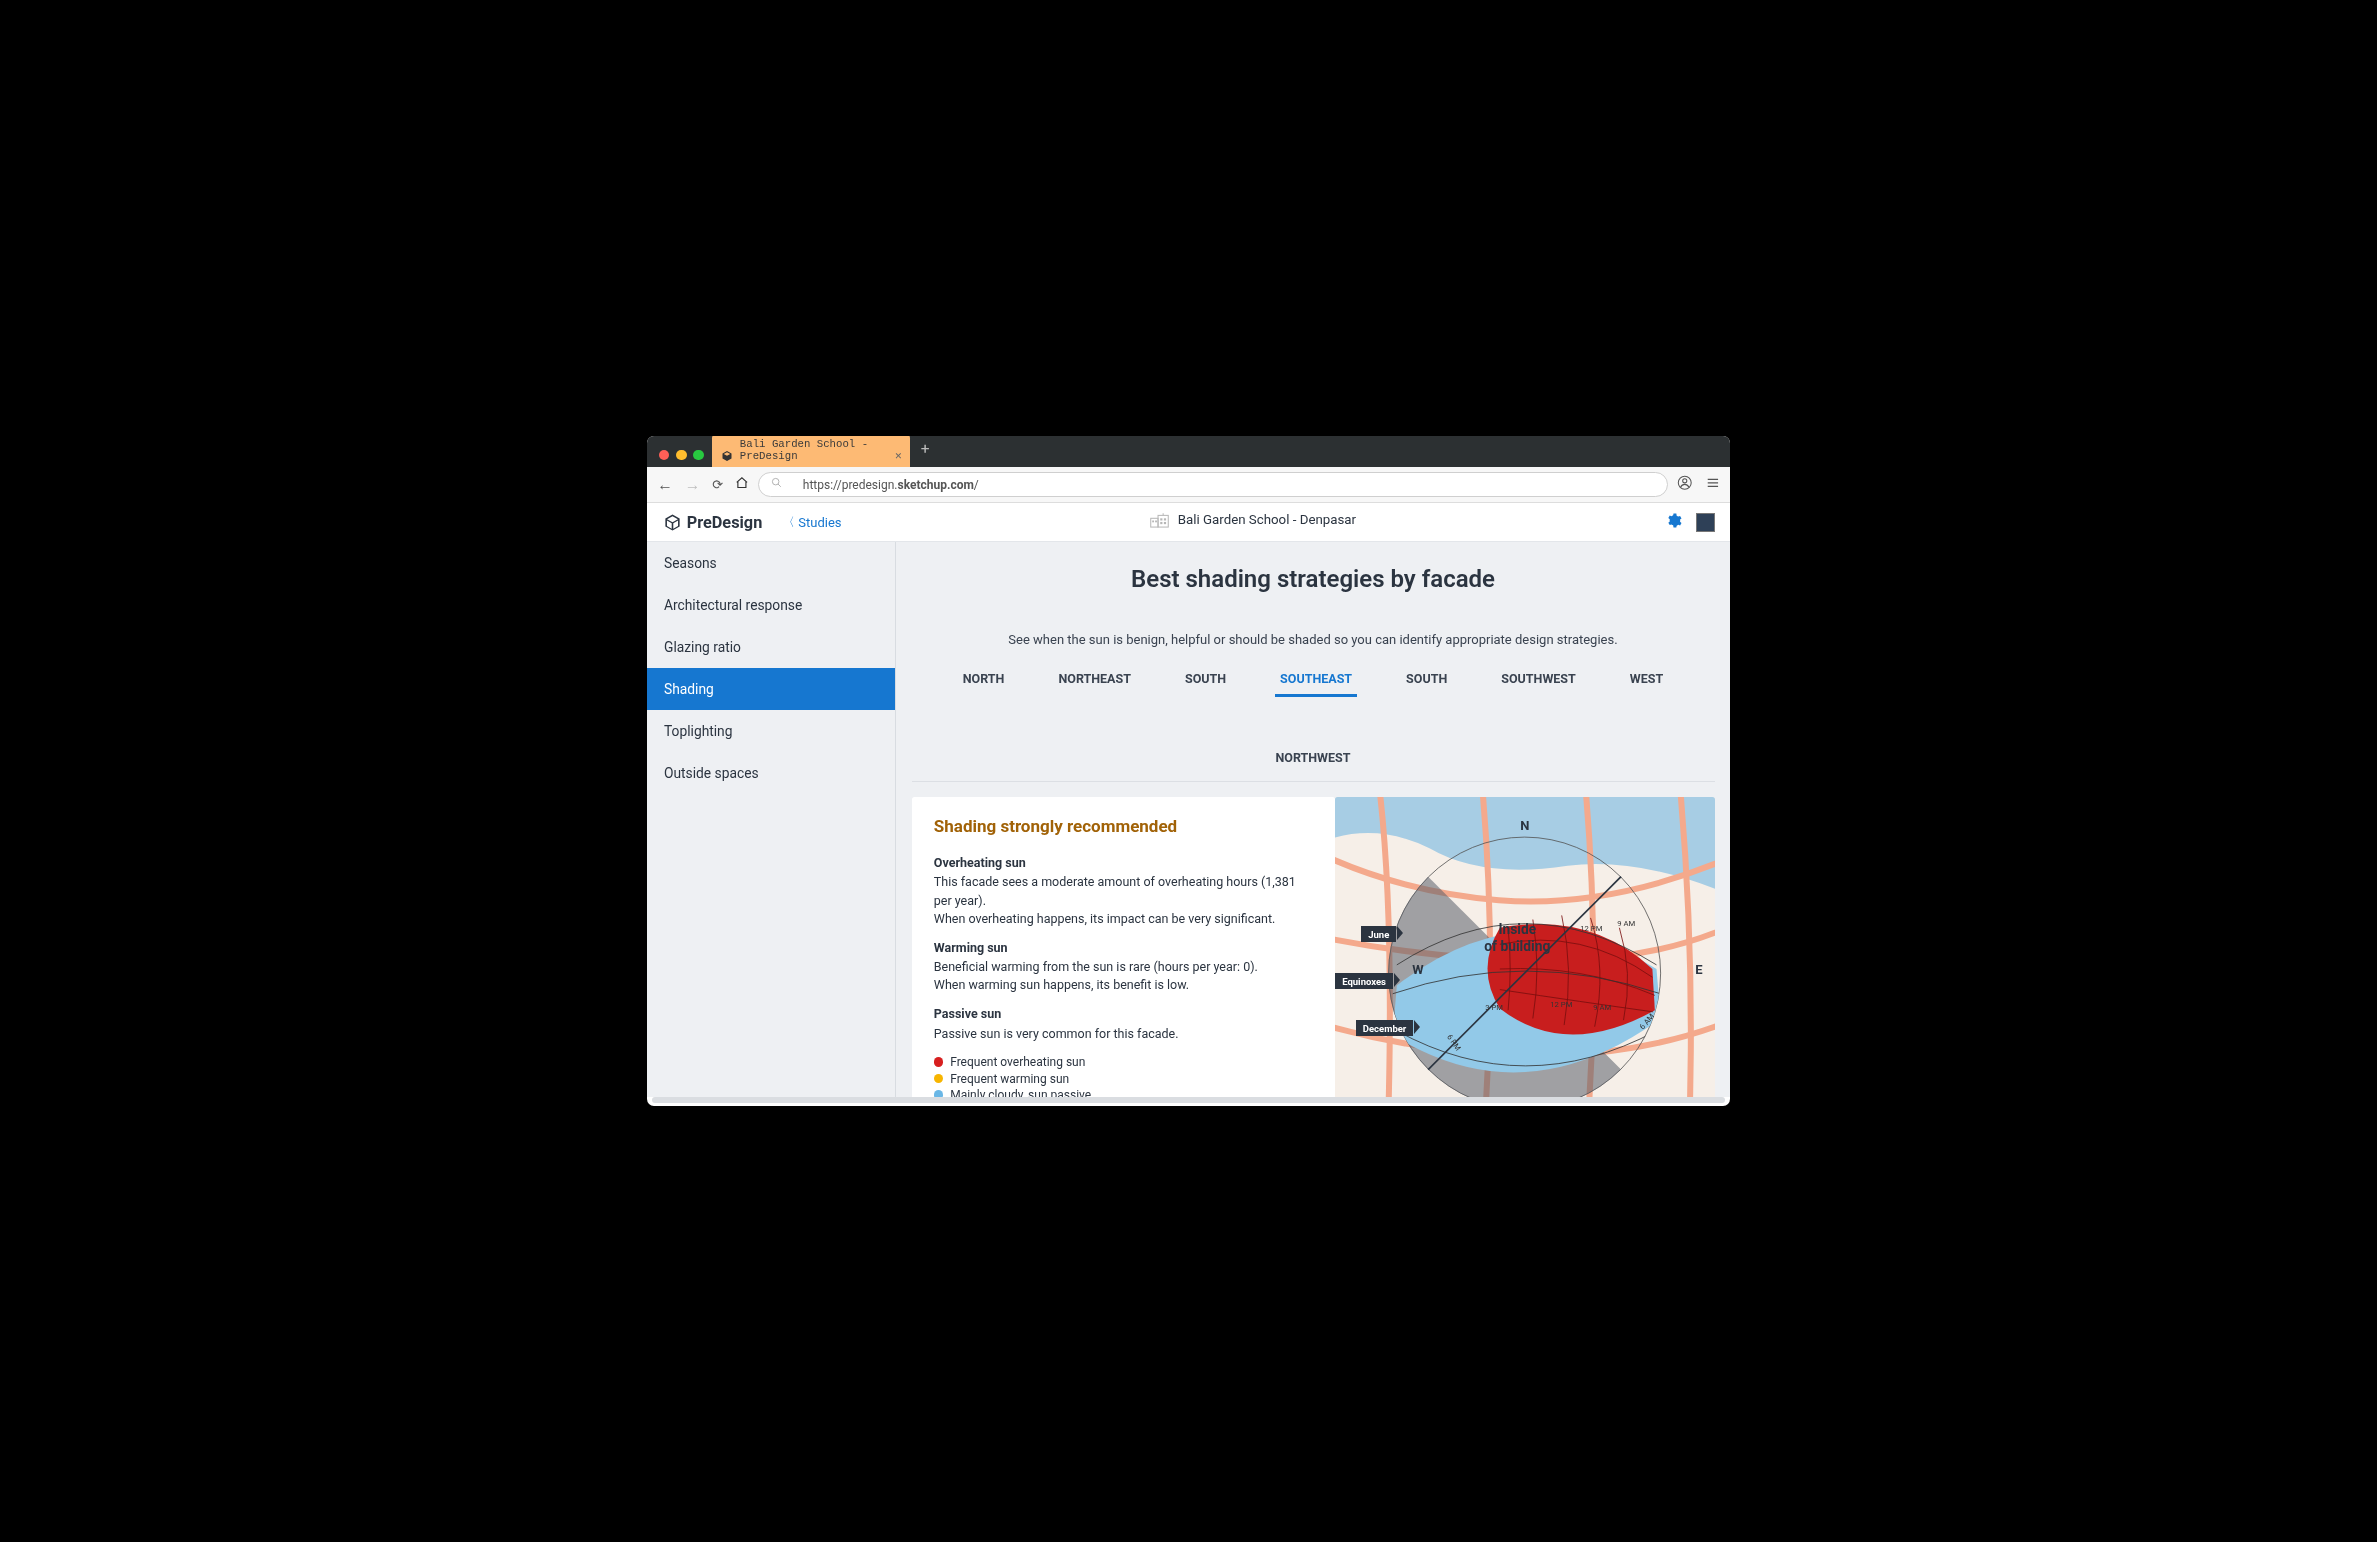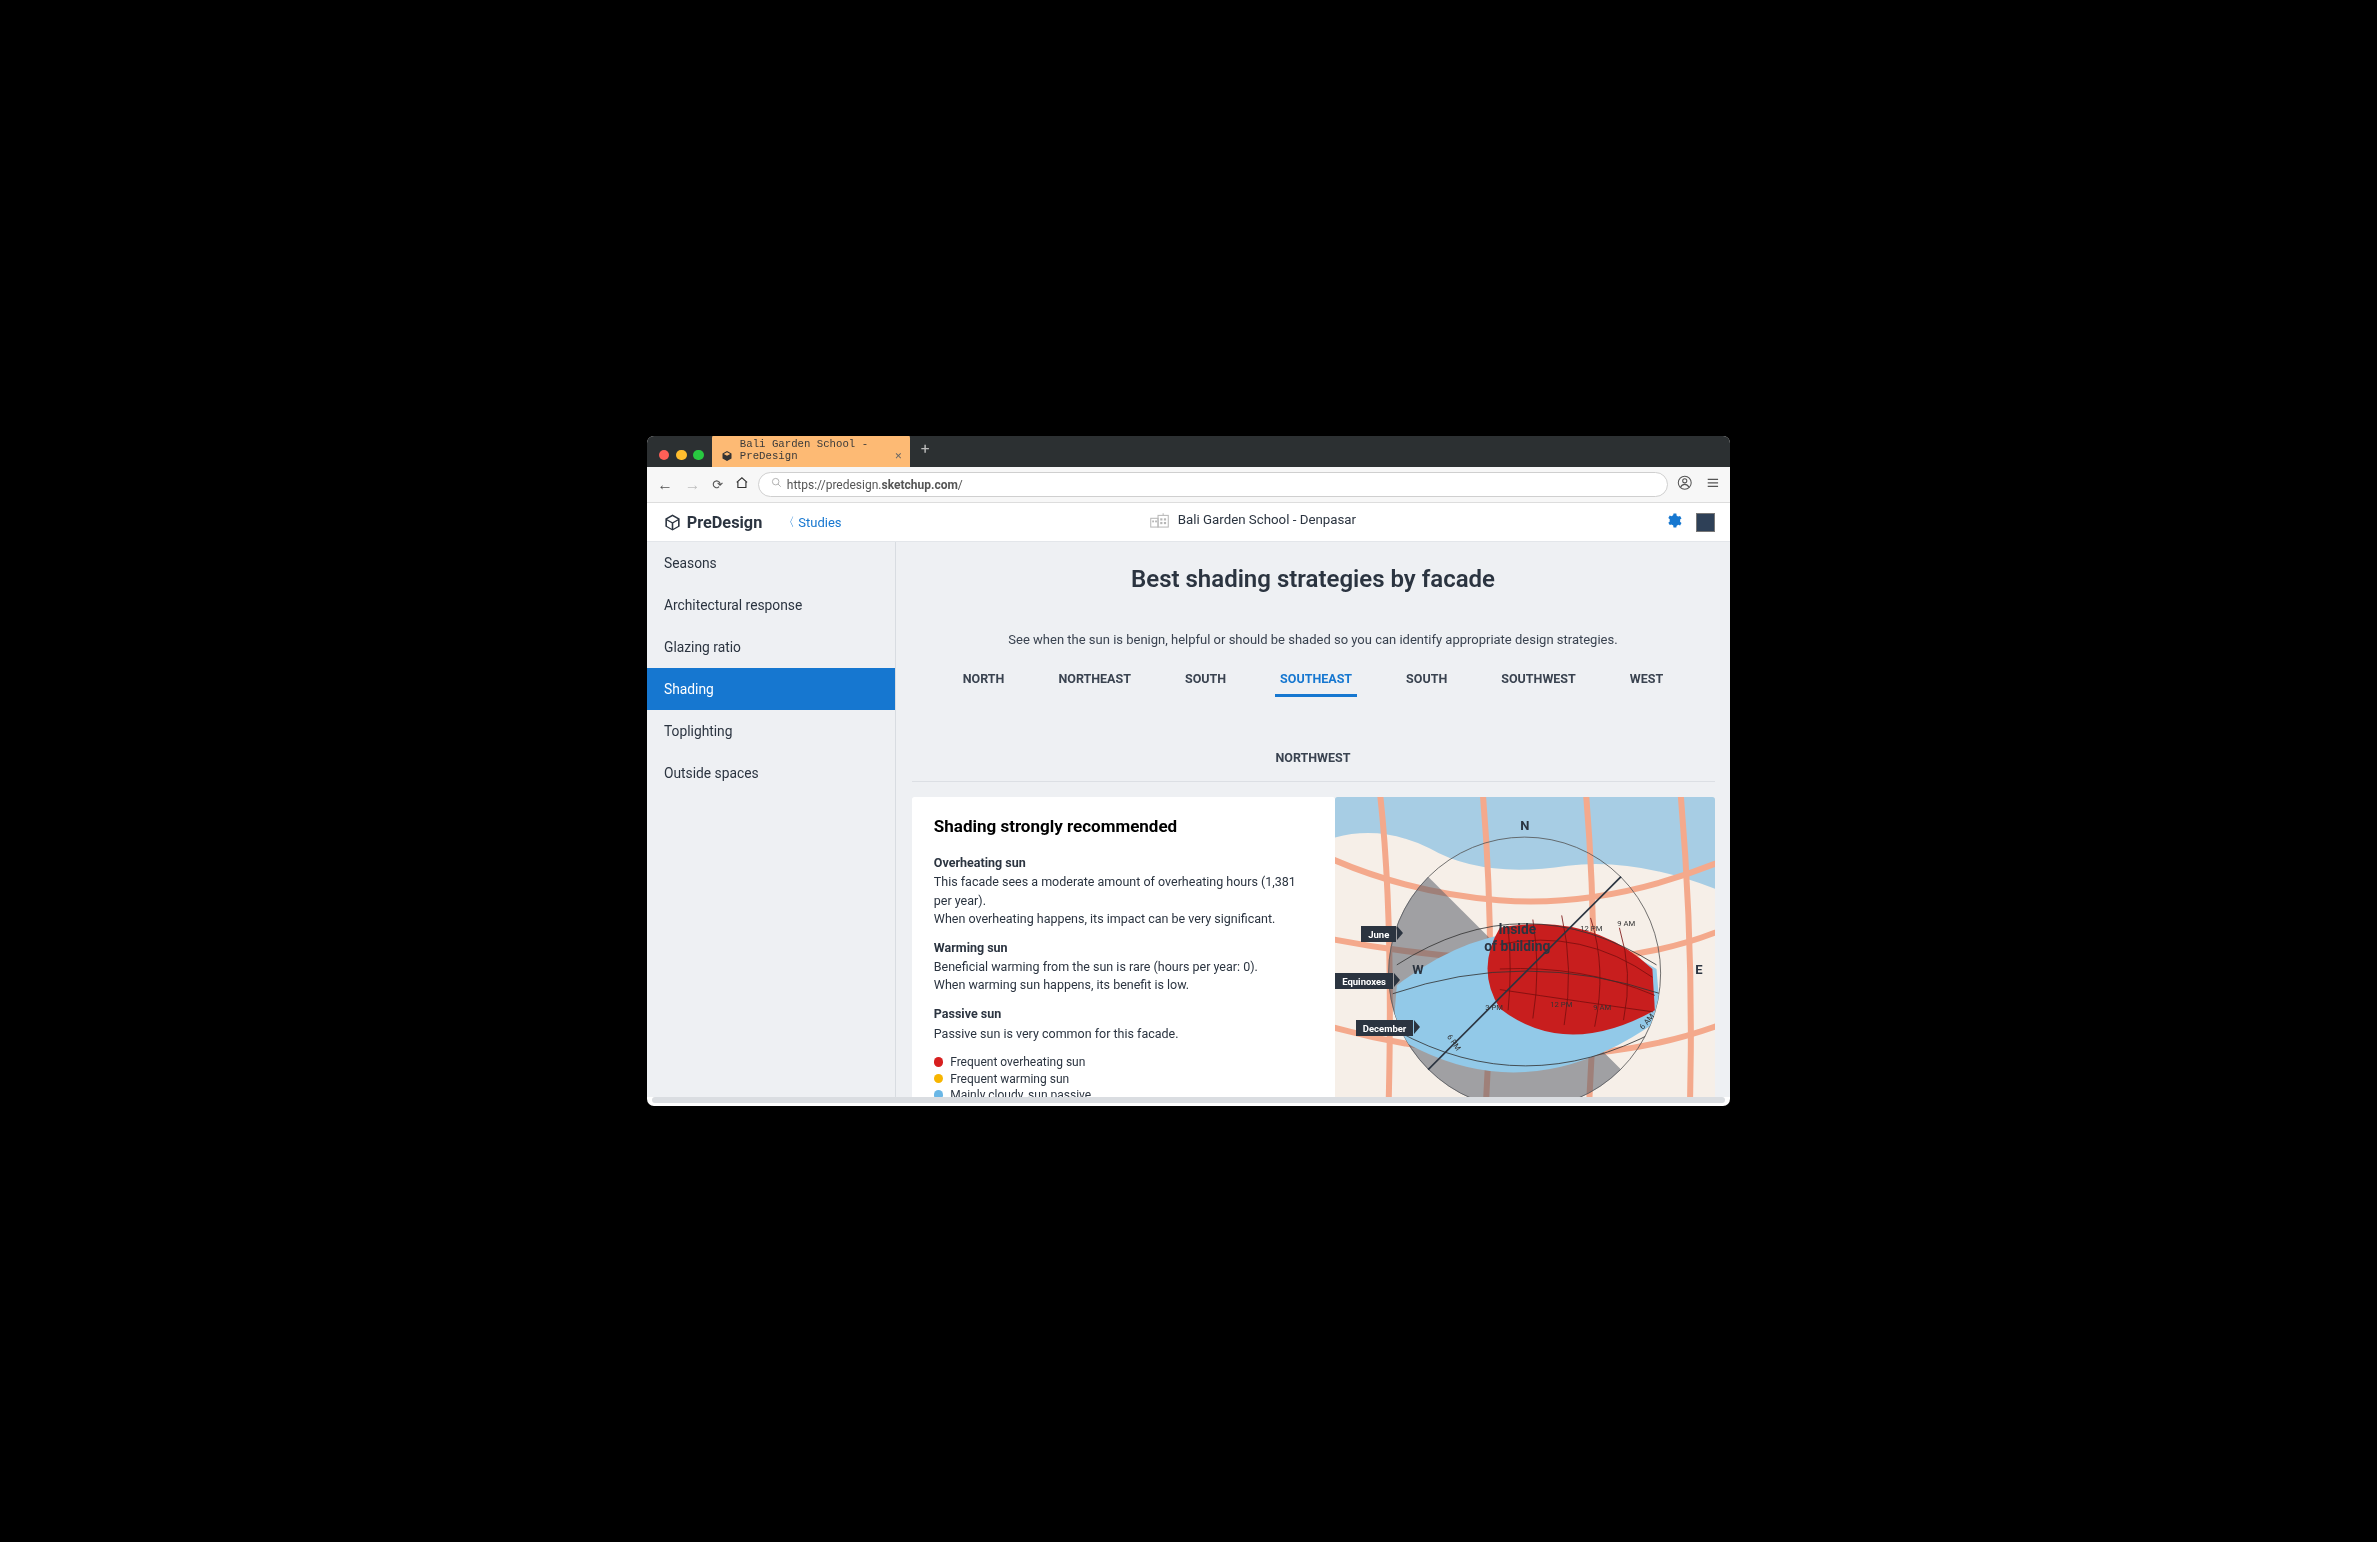--- a/index.html
+++ b/index.html
@@ -52,21 +52,21 @@
 
   
   .toolbar{
     display:flex;align-items:center;gap:8.6px;
     padding:5.2px 10.3px;background:#f7f7f7;border-bottom:0.9px solid #ddd;
   }
   .nav-icons{display:flex;align-items:center;gap:12px;color:#555;}
   .nav-icons .arrow{font-size:15.5px;}
   .nav-icons .reload,.nav-icons .home{font-size:13px;}
   .urlbar{
-    flex:1;display:flex;align-items:center;gap:5px;
+    flex:1;display:flex;align-items:center;gap:21px;
     border:0.9px solid #cfcfcf;border-radius:15.5px;
     padding:4.3px 12px;font-size:12px;color:#555;background:#fff;
   }
   .urlbar .search-ico{opacity:.6;}
   .right-toolbar-icons{display:flex;gap:13.8px;color:#555;font-size:15.5px;align-items:center;}
 
   
   .app{flex:1;display:flex;flex-direction:column;overflow:hidden;background:#eef0f3;}
 
   .app-header{
@@ -97,21 +97,21 @@
   .page-head h1{font-size:24px;font-weight:600;color:#2b3440;margin-bottom:6.9px;}
   .page-head p{font-size:13px;color:#3a4350;margin-top:39px;}
 
   .facade-tabs{display:flex;flex-wrap:wrap;justify-content:center;gap:54px;padding:15.5px 0 5.2px;border-bottom:0.9px solid #dcdfe4;margin:0 15.5px;}
   .facade-tab{font-size:12.5px;font-weight:700;color:#3a4350;padding-bottom:10.3px;cursor:pointer;position:relative;}
   .facade-tab.active{color:#1677d0;}
   .facade-tab.active::after{content:"";position:absolute;left:-5.2px;right:-5.2px;bottom:-0.9px;height:2.6px;background:#1677d0;}
 
   .content-row{display:flex;gap:0;padding:15.5px;}
   .panel{background:#fff;border-radius:2.6px;padding:19px 22.3px;flex:1;min-width:0;}
-  .panel h2{font-size:17px;font-weight:700;color:#000000;margin-bottom:19px;}
+  .panel h2{font-size:17px;font-weight:700;color:#a16207;margin-bottom:19px;}
   .section h3{font-size:12.5px;font-weight:700;color:#2b3440;margin-top:12px;margin-bottom:3.4px;}
   .section p{font-size:12.5px;color:#2b3440;line-height:1.45;}
   .legend{margin-top:12px;}
   .legend-row{display:flex;align-items:center;gap:6.9px;font-size:12px;color:#2b3440;margin:2.6px 0;}
   .legend-dot{width:9.5px;height:9.5px;border-radius:50%;}
   .dot-red{background:#d71f1f;}
   .dot-yellow{background:#f7b500;}
   .dot-blue{background:#6ab7e6;}
 
   

